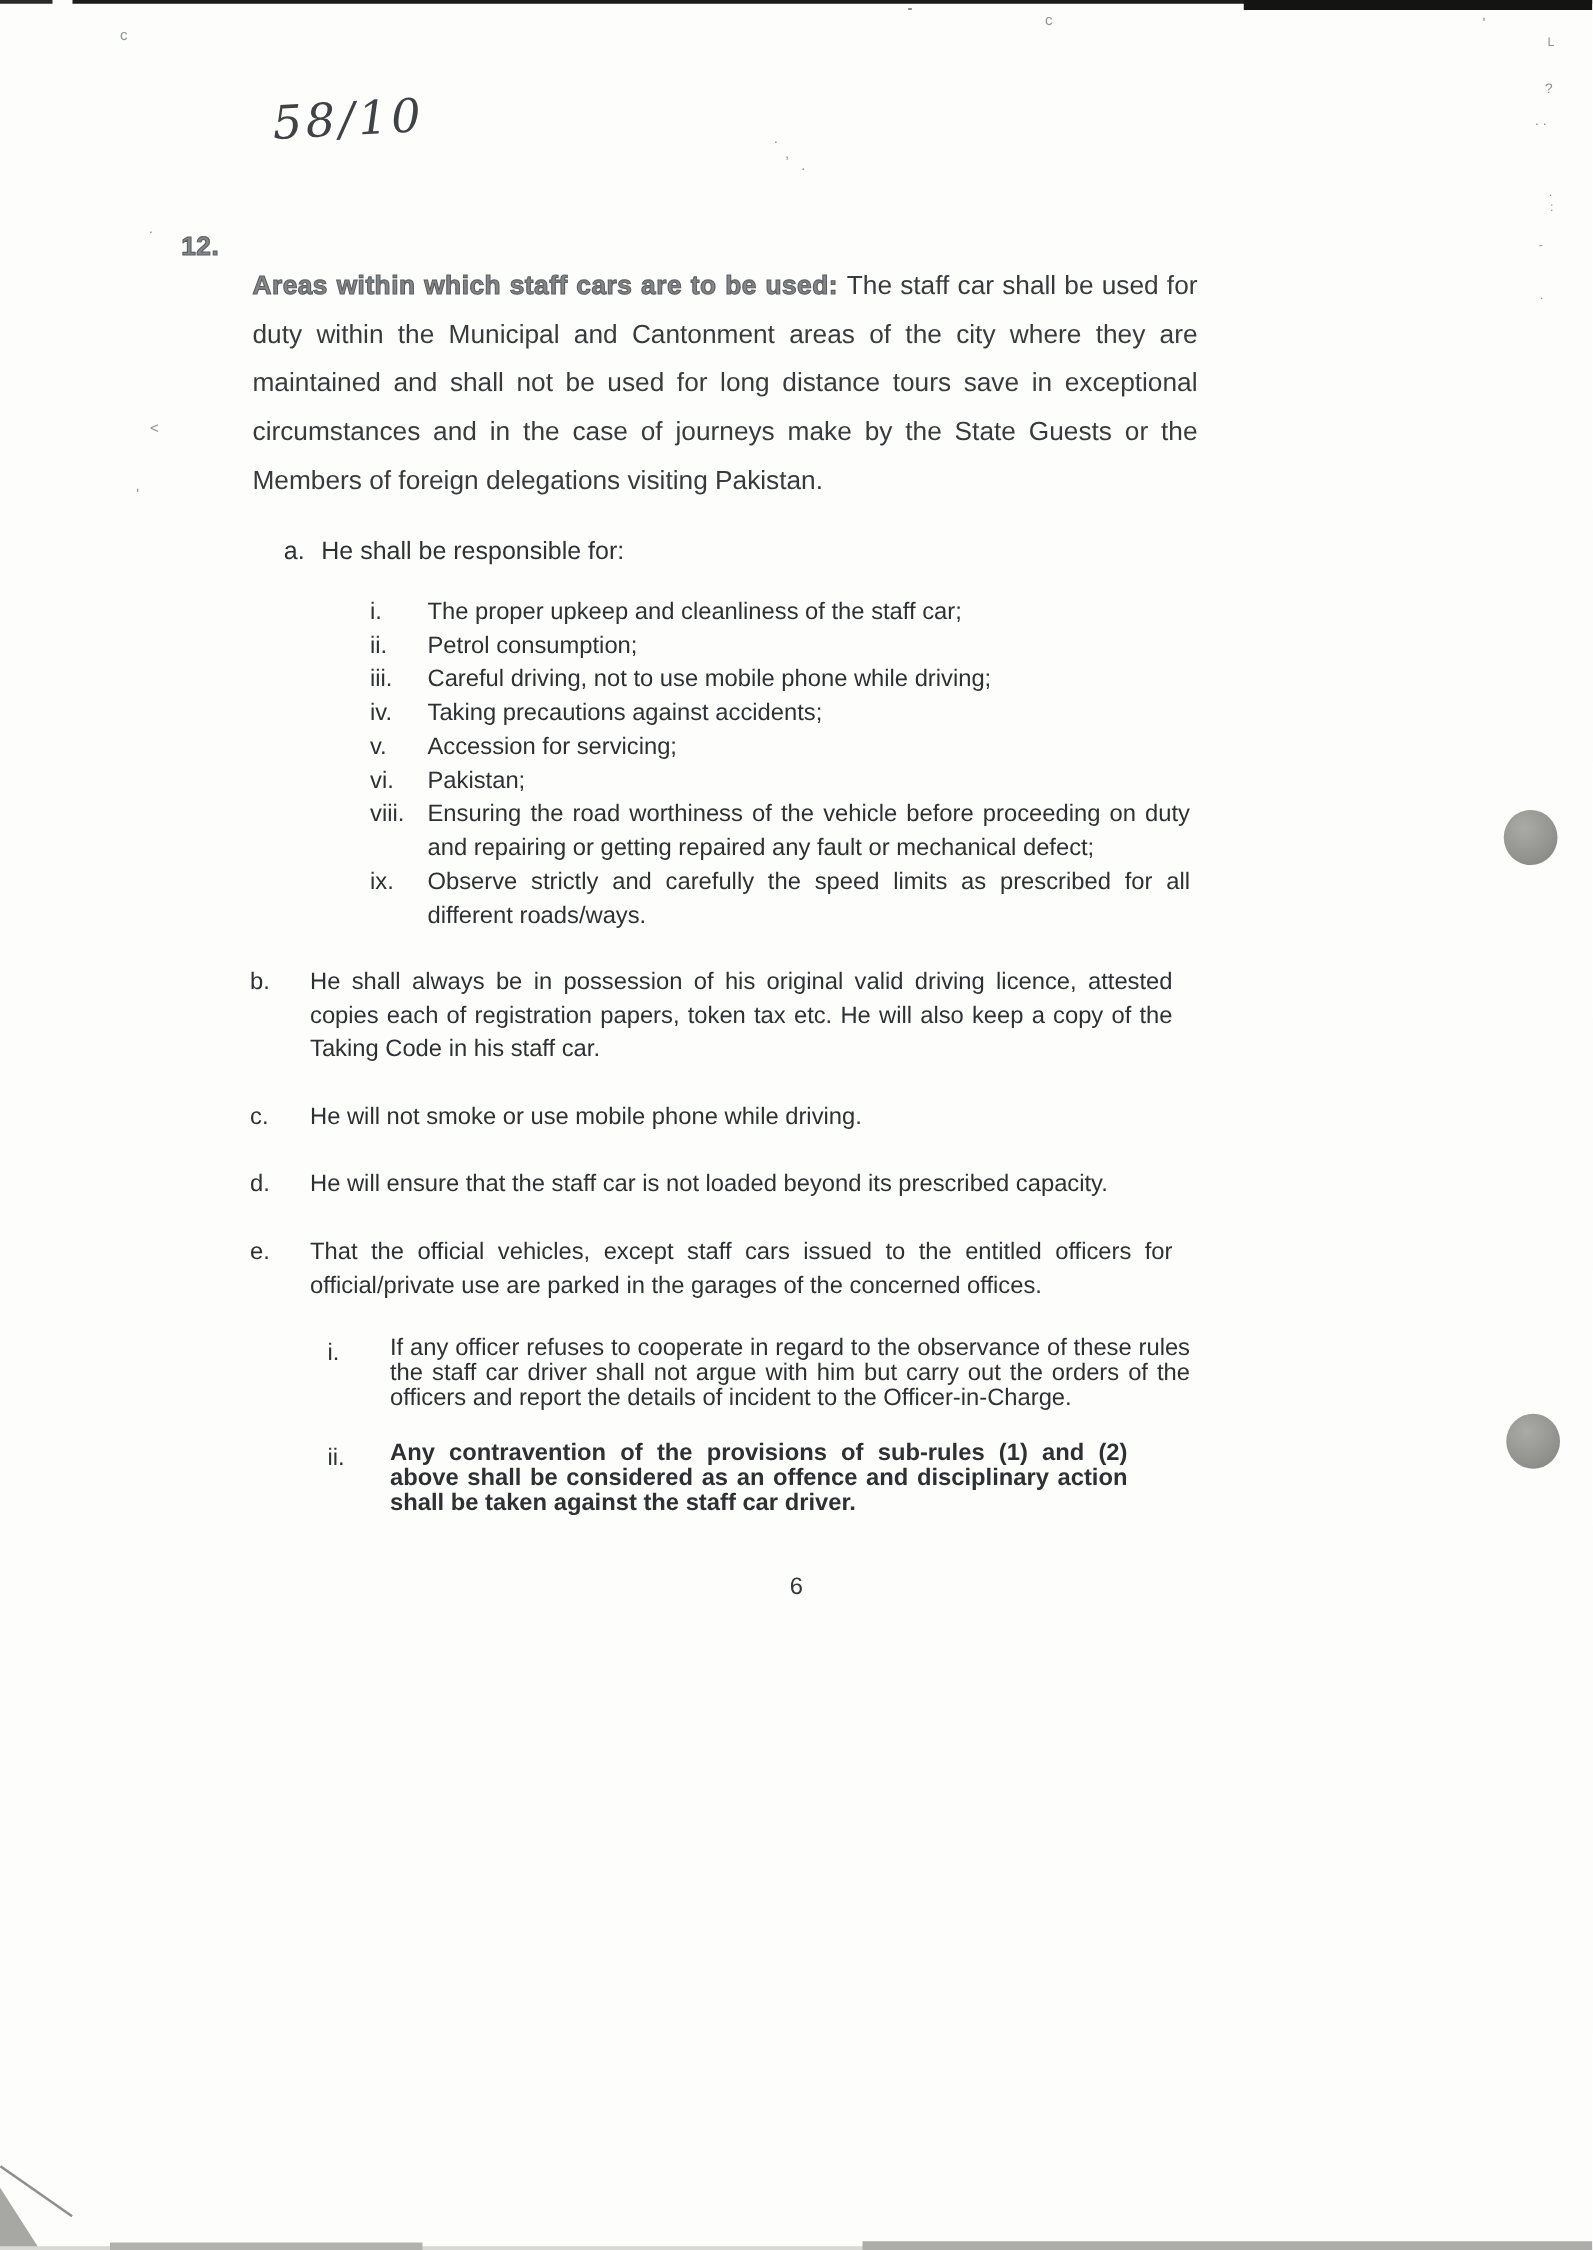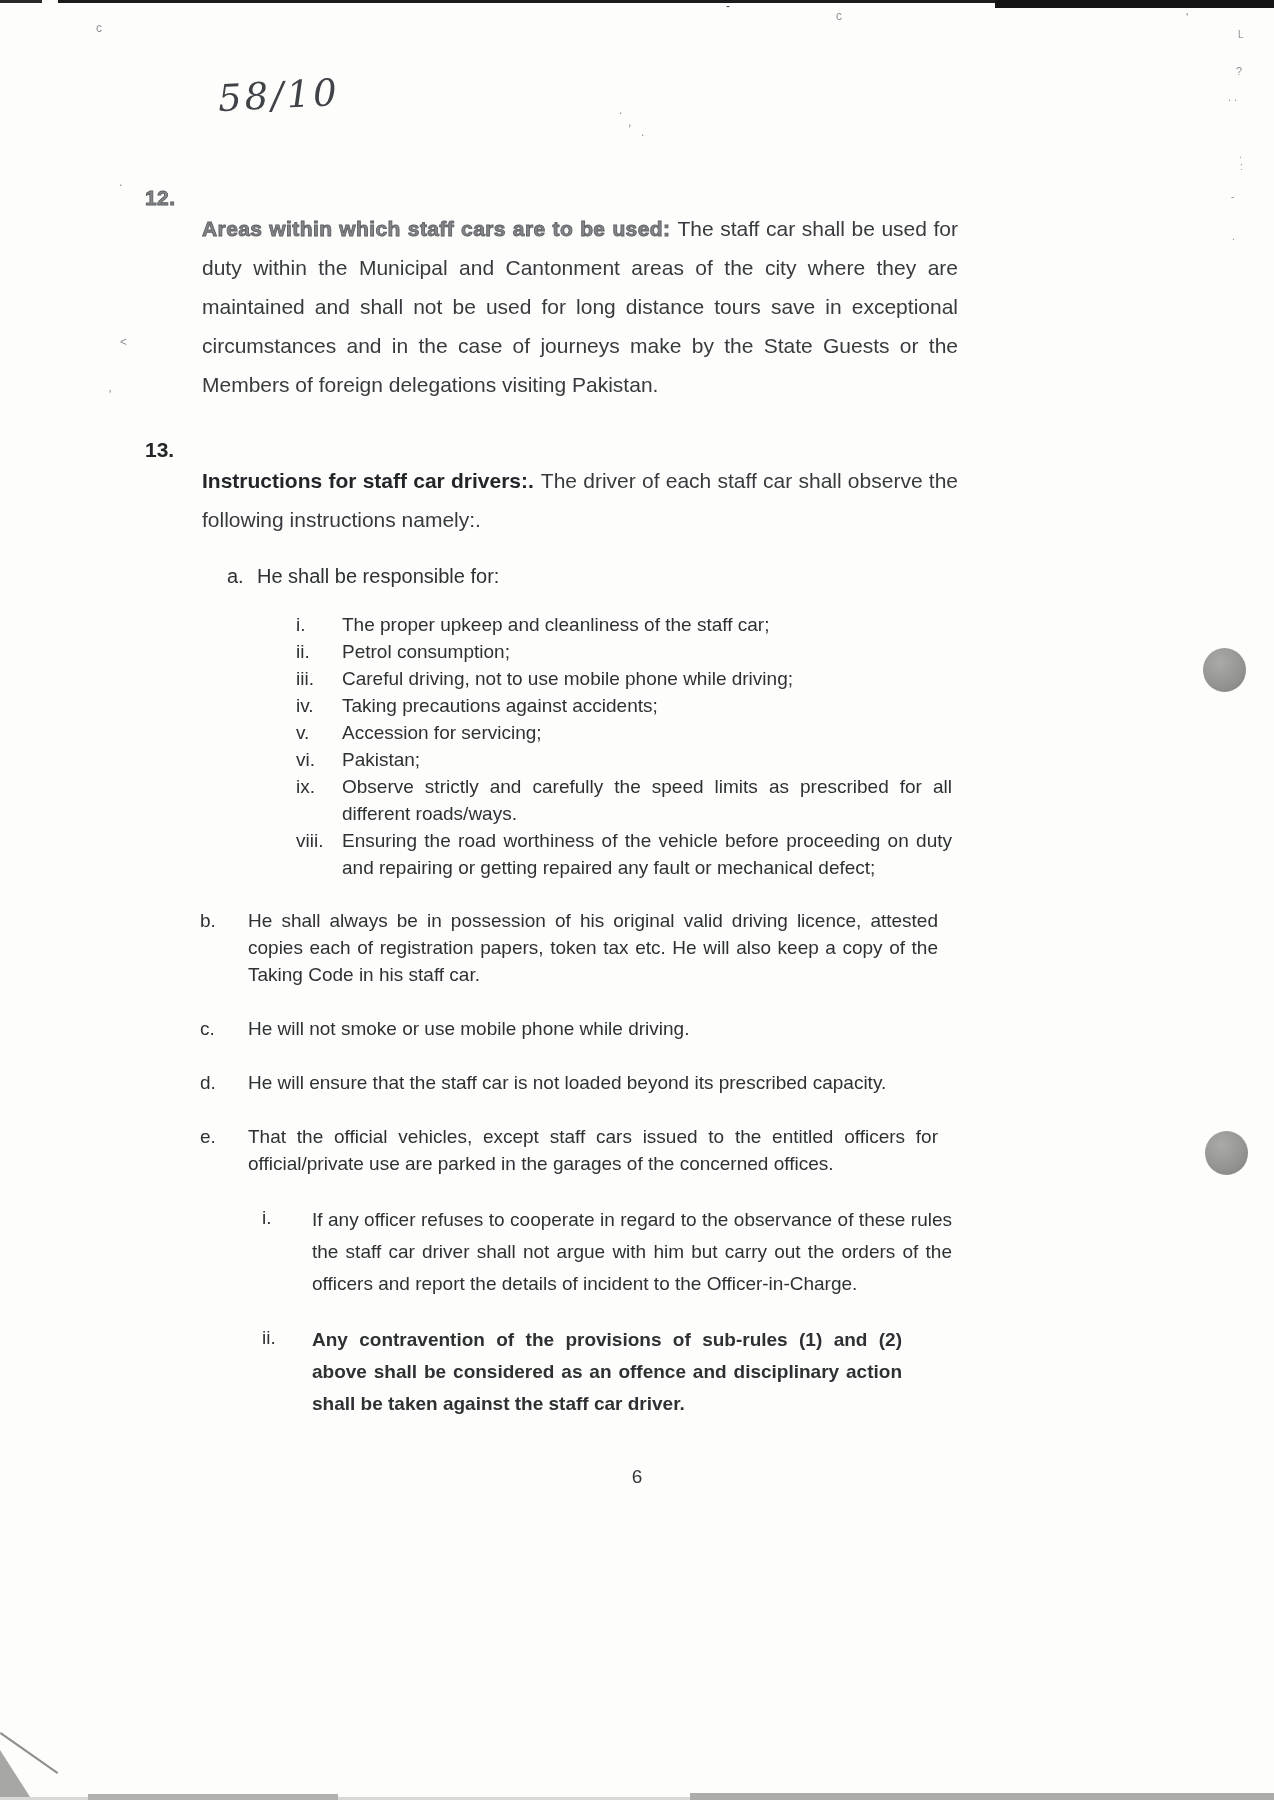--- a/index.html
+++ b/index.html
@@ -54,21 +54,21 @@
   .r-item .lab{width:46px;flex:0 0 46px;font-size:19px;line-height:27px;}
   .r-item .txt{width:610px;font-size:19px;line-height:27px;}
   .r-item:nth-child(9) .txt{width:640px;}
   .letter-list{margin-left:200px;margin-top:26px;}
   .l-item{display:flex;margin-bottom:27px;}
   .l-item .lab{width:48px;flex:0 0 48px;font-size:19px;line-height:27px;}
   .l-item .txt{width:690px;font-size:19px;line-height:27px;}
   .sub-list{margin-left:262px;margin-top:10px;}
   .s-item{display:flex;margin-bottom:16px;}
   .s-item .lab{width:50px;flex:0 0 50px;font-size:19px;line-height:27px;}
-  .s-item .txt{width:640px;font-size:19px;line-height:32px;}
+  .s-item .txt{width:640px;font-size:19px;line-height:20px;}
   .s-item:nth-child(2){margin-top:24px;}
   .s-item:nth-child(2) .txt{width:590px;font-weight:bold;}
   .page-num{margin-top:46px;text-align:center;font-size:19px;color:#34373a;}
 </style>
 </head>
 <body>
 
 <div class="page">
 
   <div class="top-bar"></div>
@@ -102,24 +102,20 @@
 
   <div class="handwriting">58/10</div>
 
   <div class="content">
 
     <div class="sec" id="sec12">
       <div class="num">12.</div>
       <p class="text justify"><span class="head">Areas within which staff cars are to be used:</span><span>The staff car shall be used for duty within the Municipal and Cantonment areas of the city where they are maintained and shall not be used for long distance tours save in exceptional circumstances and in the case of journeys make by the State Guests or the Members of foreign delegations visiting Pakistan.</span></p>
     </div>
 
-    <div class="sec" id="sec13">
-      <div class="num">13.</div>
-      <p class="text justify"><span class="head">Instructions for staff car drivers:.</span><span>The driver of each staff car shall observe the following instructions namely:.</span></p>
-    </div>
 
     <div class="item-a">
       <span class="lab">a.</span>
       <p>He shall be responsible for:</p>
     </div>
 
     <div class="roman-list">
       <div class="r-item">
         <span class="lab">i.</span>
         <p class="txt justify">The proper upkeep and cleanliness of the staff car;</p>
@@ -138,26 +134,26 @@
       </div>
       <div class="r-item">
         <span class="lab">v.</span>
         <p class="txt justify">Accession for servicing;</p>
       </div>
       <div class="r-item">
         <span class="lab">vi.</span>
         <p class="txt justify">Pakistan;</p>
       </div>
       <div class="r-item">
+        <span class="lab">viii.</span>
+        <p class="txt justify">Ensuring the road worthiness of the vehicle before proceeding on duty and repairing or getting repaired any fault or mechanical defect;</p>
+      </div>
+      <div class="r-item">
         <span class="lab">ix.</span>
         <p class="txt justify">Observe strictly and carefully the speed limits as prescribed for all different roads/ways.</p>
-      </div>
-      <div class="r-item">
-        <span class="lab">viii.</span>
-        <p class="txt justify">Ensuring the road worthiness of the vehicle before proceeding on duty and repairing or getting repaired any fault or mechanical defect;</p>
       </div>
     </div>
 
     <div class="letter-list">
       <div class="l-item">
         <span class="lab">b.</span>
         <p class="txt justify">He shall always be in possession of his original valid driving licence, attested copies each of registration papers, token tax etc. He will also keep a copy of the Taking Code in his staff car.</p>
       </div>
       <div class="l-item">
         <span class="lab">c.</span>

